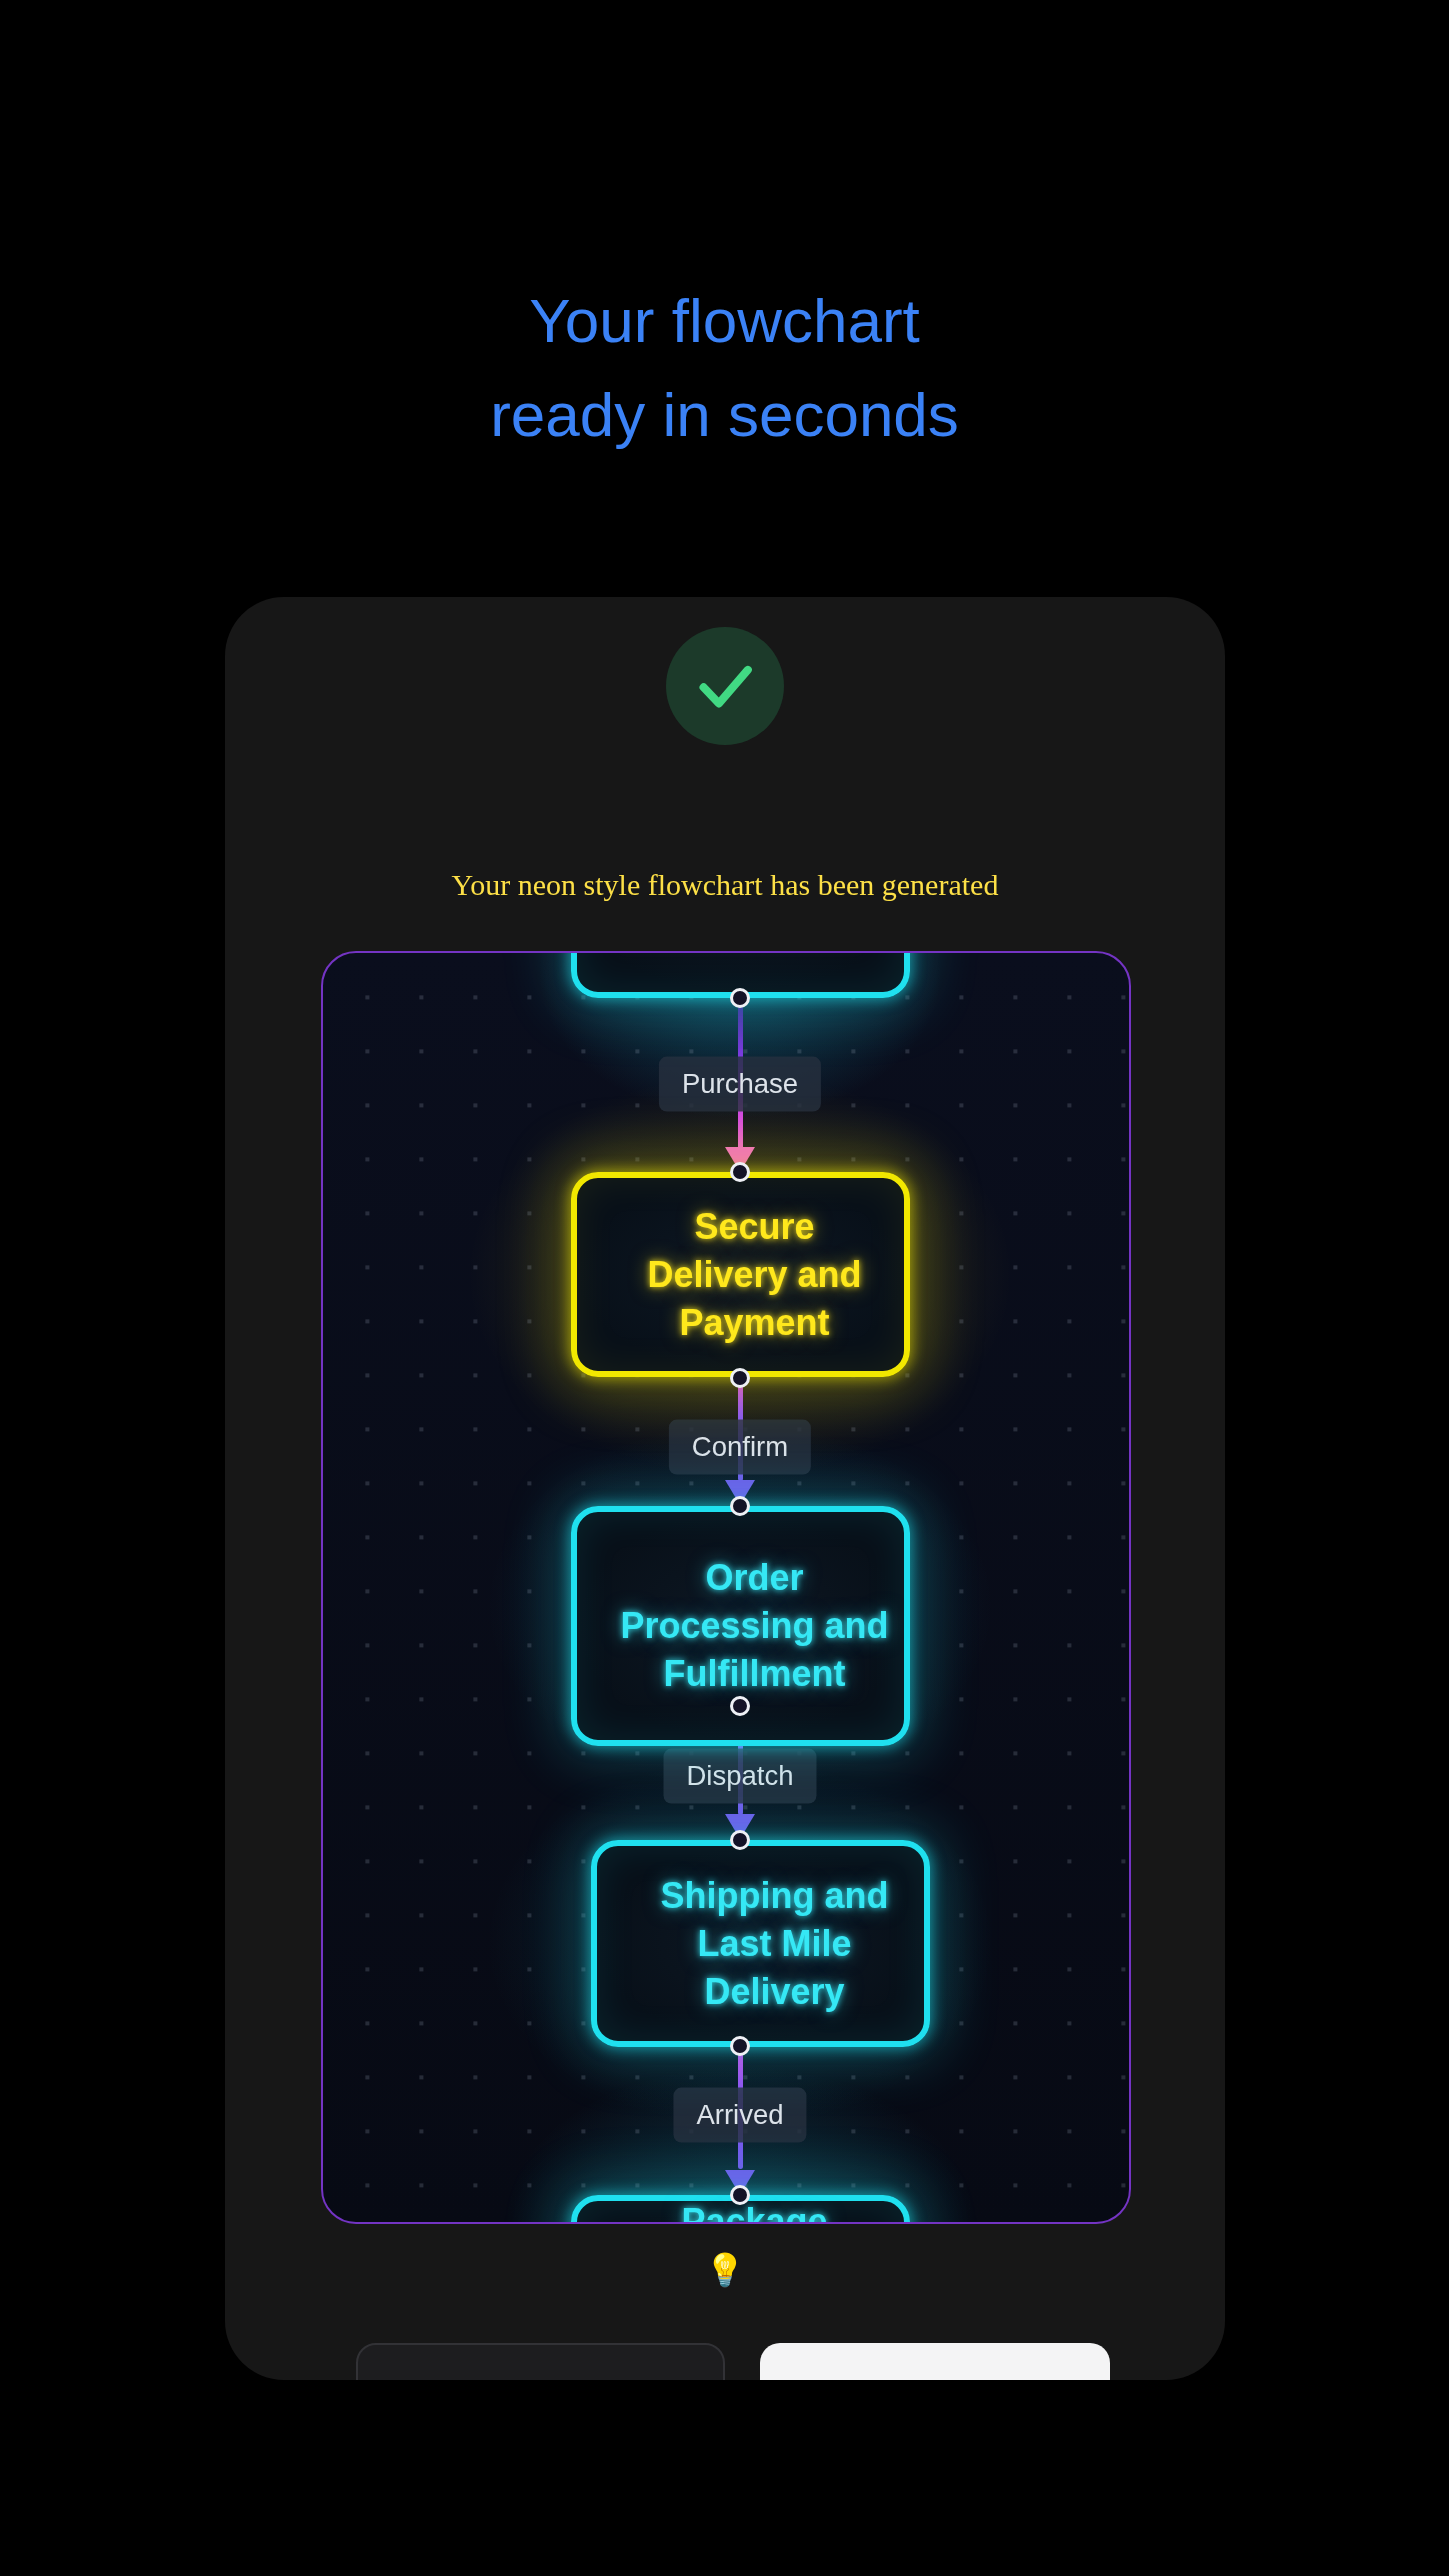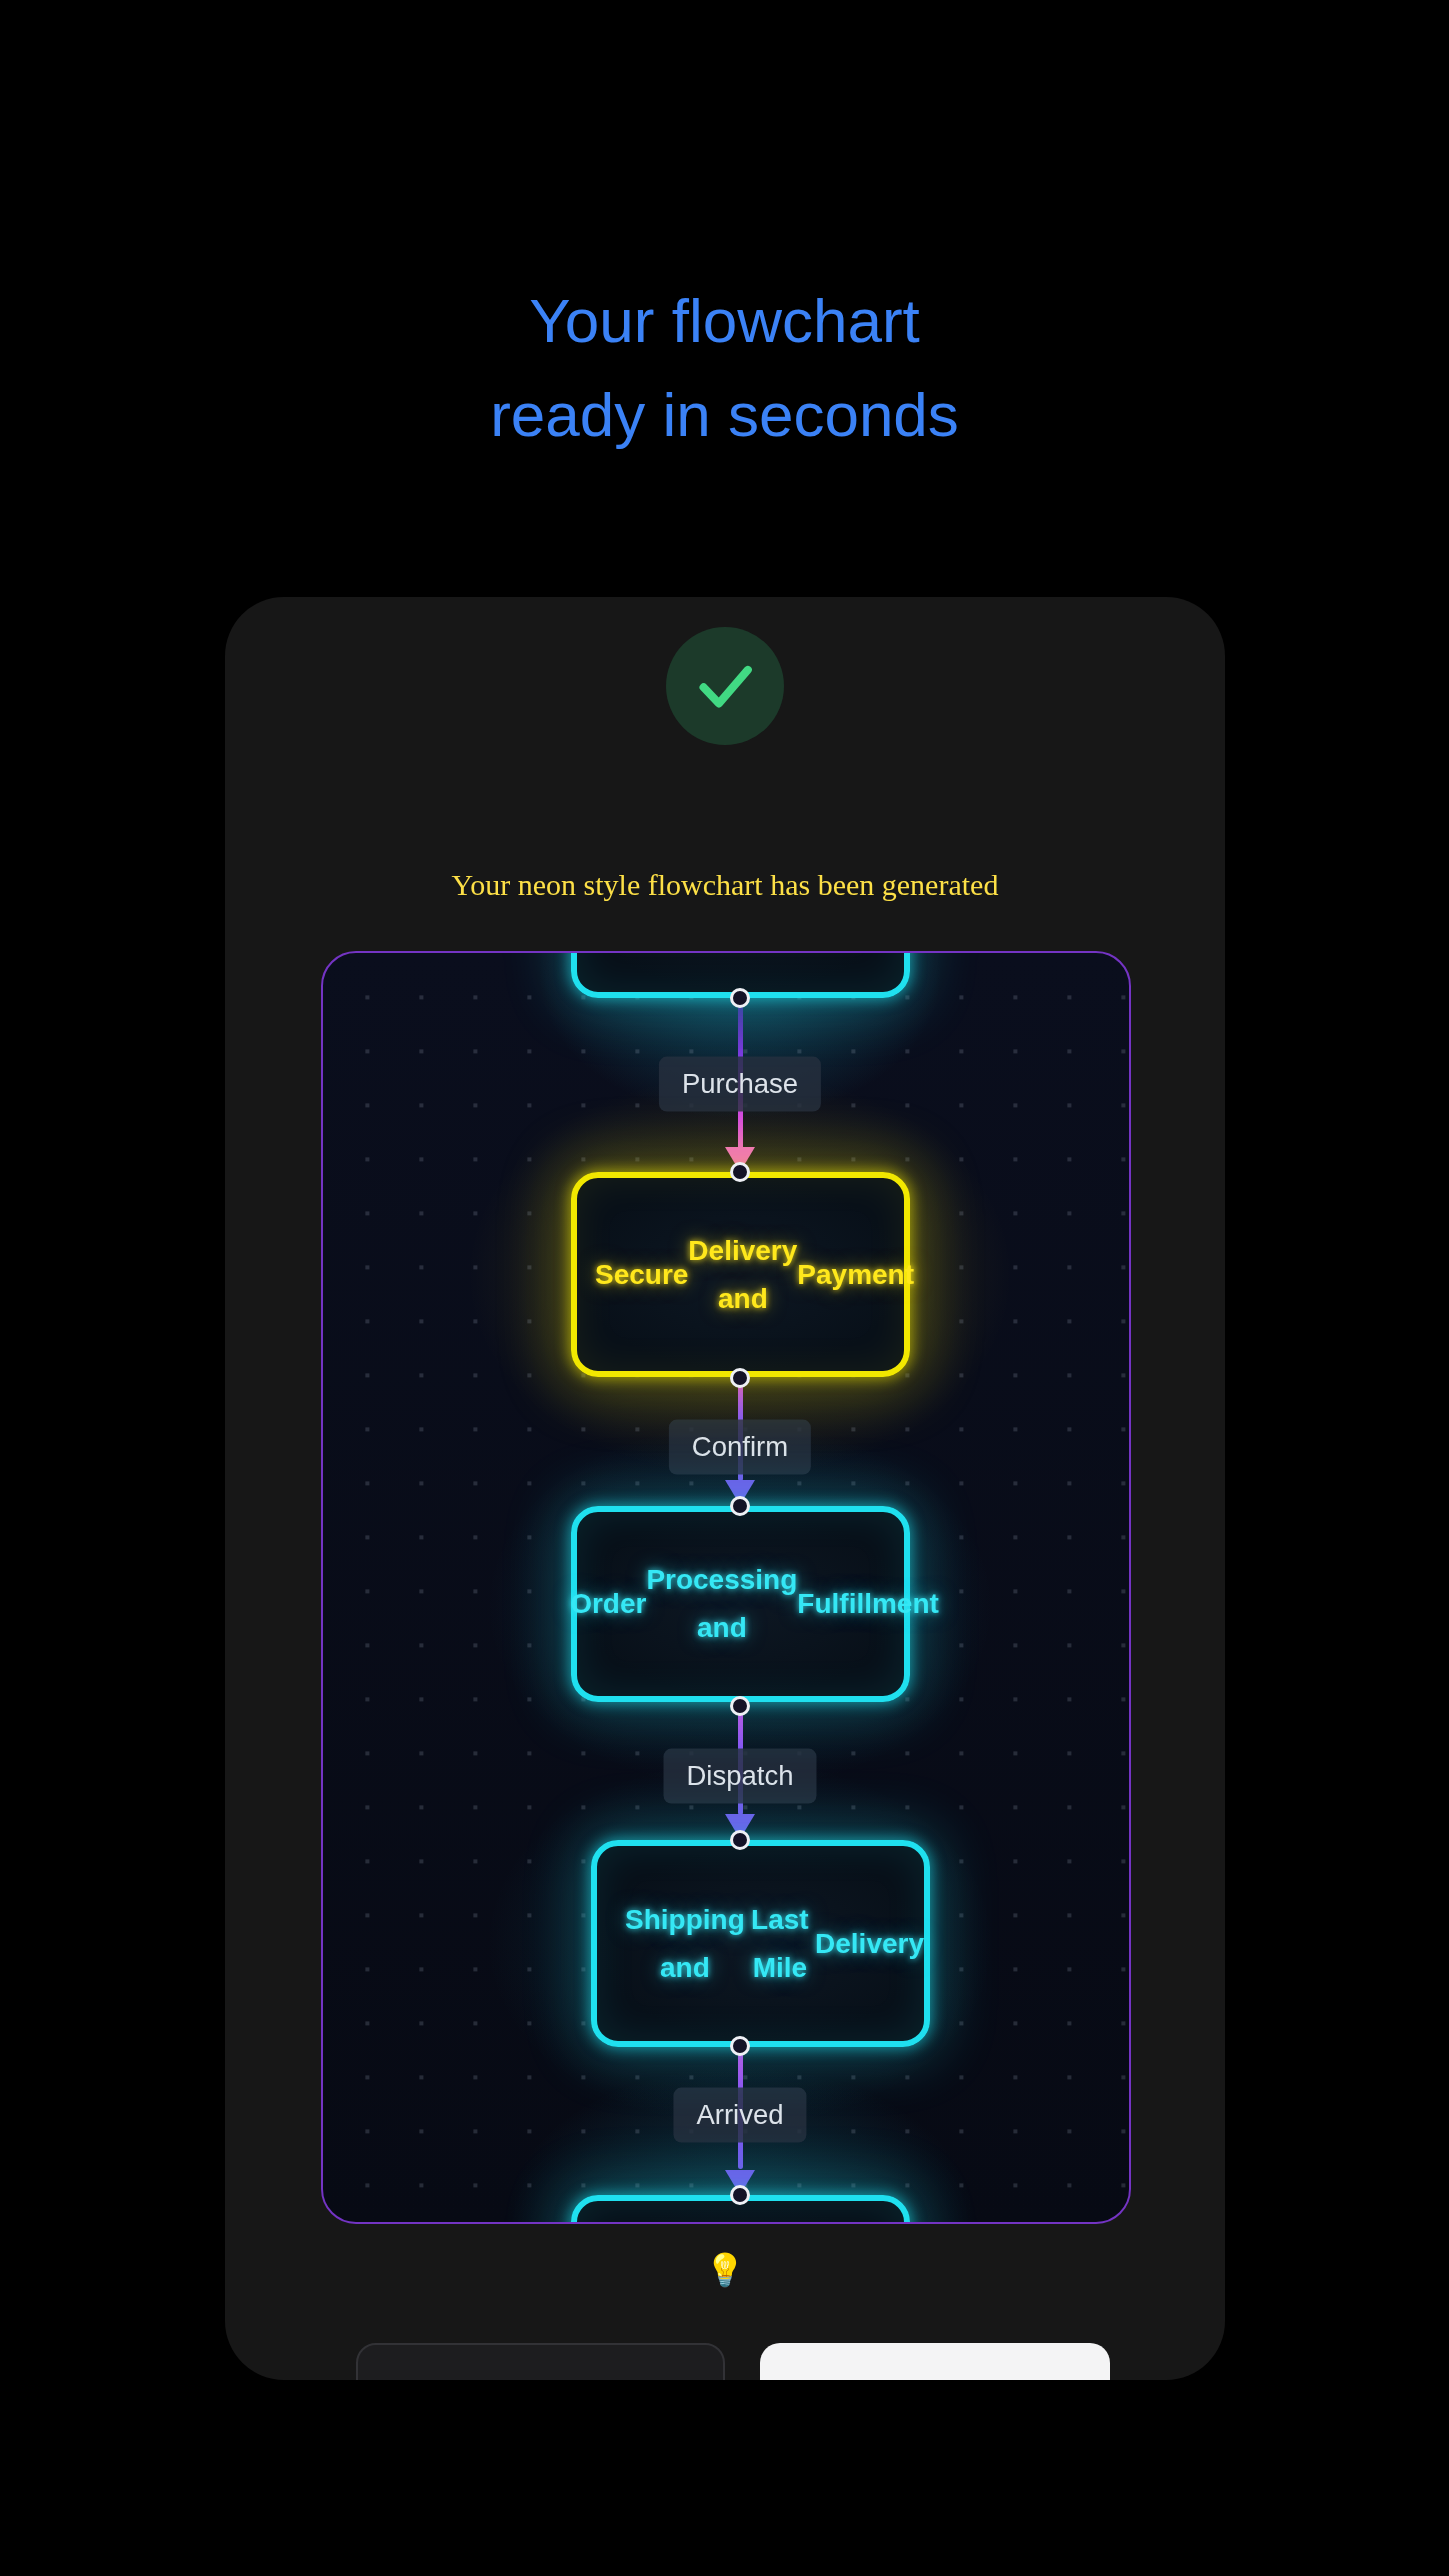--- a/index.html
+++ b/index.html
@@ -32,23 +32,23 @@
       radial-gradient(288px 208px at 417px 20px,  rgba(34,211,238,.30), transparent 70%),
       radial-gradient(389px 288px at 417px 322px, rgba(250,220,30,.20), transparent 70%),
       radial-gradient(362px 262px at 417px 653px, rgba(34,211,238,.17), transparent 70%),
       radial-gradient(362px 262px at 417px 990px,rgba(34,211,238,.17), transparent 70%),
       radial-gradient(335px 221px at 417px 1268px,rgba(34,211,238,.24), transparent 70%); }
   .fc-dots { position:absolute; left:0; top:0; width:100%; height:100%; z-index:1;
     background-image:radial-gradient(rgba(150,160,180,.22) 2.3px, transparent 2.3px);
     background-size:54px 54px; background-position:17.4px 17.4px; }
 
   .fc-node { position:absolute; left:248px; width:339px; z-index:4;
-             border-radius:27px; display:flex; 
+             border-radius:27px; display:flex; flex-direction:column;
              align-items:center; justify-content:center;
-             font-weight:700; font-size:28px; line-height:48px; text-align:center;
+             font-weight:700; font-size:36px; line-height:48px; text-align:center;
              background:radial-gradient(closest-side, #0c1621 20%, #081019 100%);padding-left:28px; }
   .fc-node.cyan { border:6px solid #1fe0ef; color:#35e8f5;
         box-shadow:0 0 13.4px 2px rgba(31,224,239,.55), 0 0 54px 14.8px rgba(31,224,239,.22),
                    inset 0 0 40px rgba(31,224,239,.10);
         text-shadow:0 0 6.7px rgba(53,232,245,.9), 0 0 19px rgba(53,232,245,.55); }
   .fc-node.yellow { border:6px solid #f2e800; color:#ffe81c;
         box-shadow:0 0 13.4px 2px rgba(242,232,0,.55), 0 0 57px 16px rgba(242,232,0,.25),
                    inset 0 0 40px rgba(242,232,0,.08);
         text-shadow:0 0 6.7px rgba(255,232,28,.9), 0 0 19px rgba(255,232,28,.55); }
 
@@ -102,21 +102,21 @@
     <div class="fc-dots"></div>
 
     <div class="fc-node cyan" style="top:-156px; height:201px;"></div>
 
     <div class="fc-node yellow" style="top:219px; height:205px;">
       <div>Secure</div>
       <div>Delivery and</div>
       <div>Payment</div>
     </div>
 
-    <div class="fc-node cyan" style="top:553px; height:196px;">
+    <div class="fc-node cyan" style="top:553px; height:240px;">
       <div>Order</div>
       <div>Processing and</div>
       <div>Fulfillment</div>
     </div>
 
     <div class="fc-node cyan" style="top:887px; height:207px;margin-left:20px;">
       <div>Shipping and</div>
       <div>Last Mile</div>
       <div>Delivery</div>
     </div>

